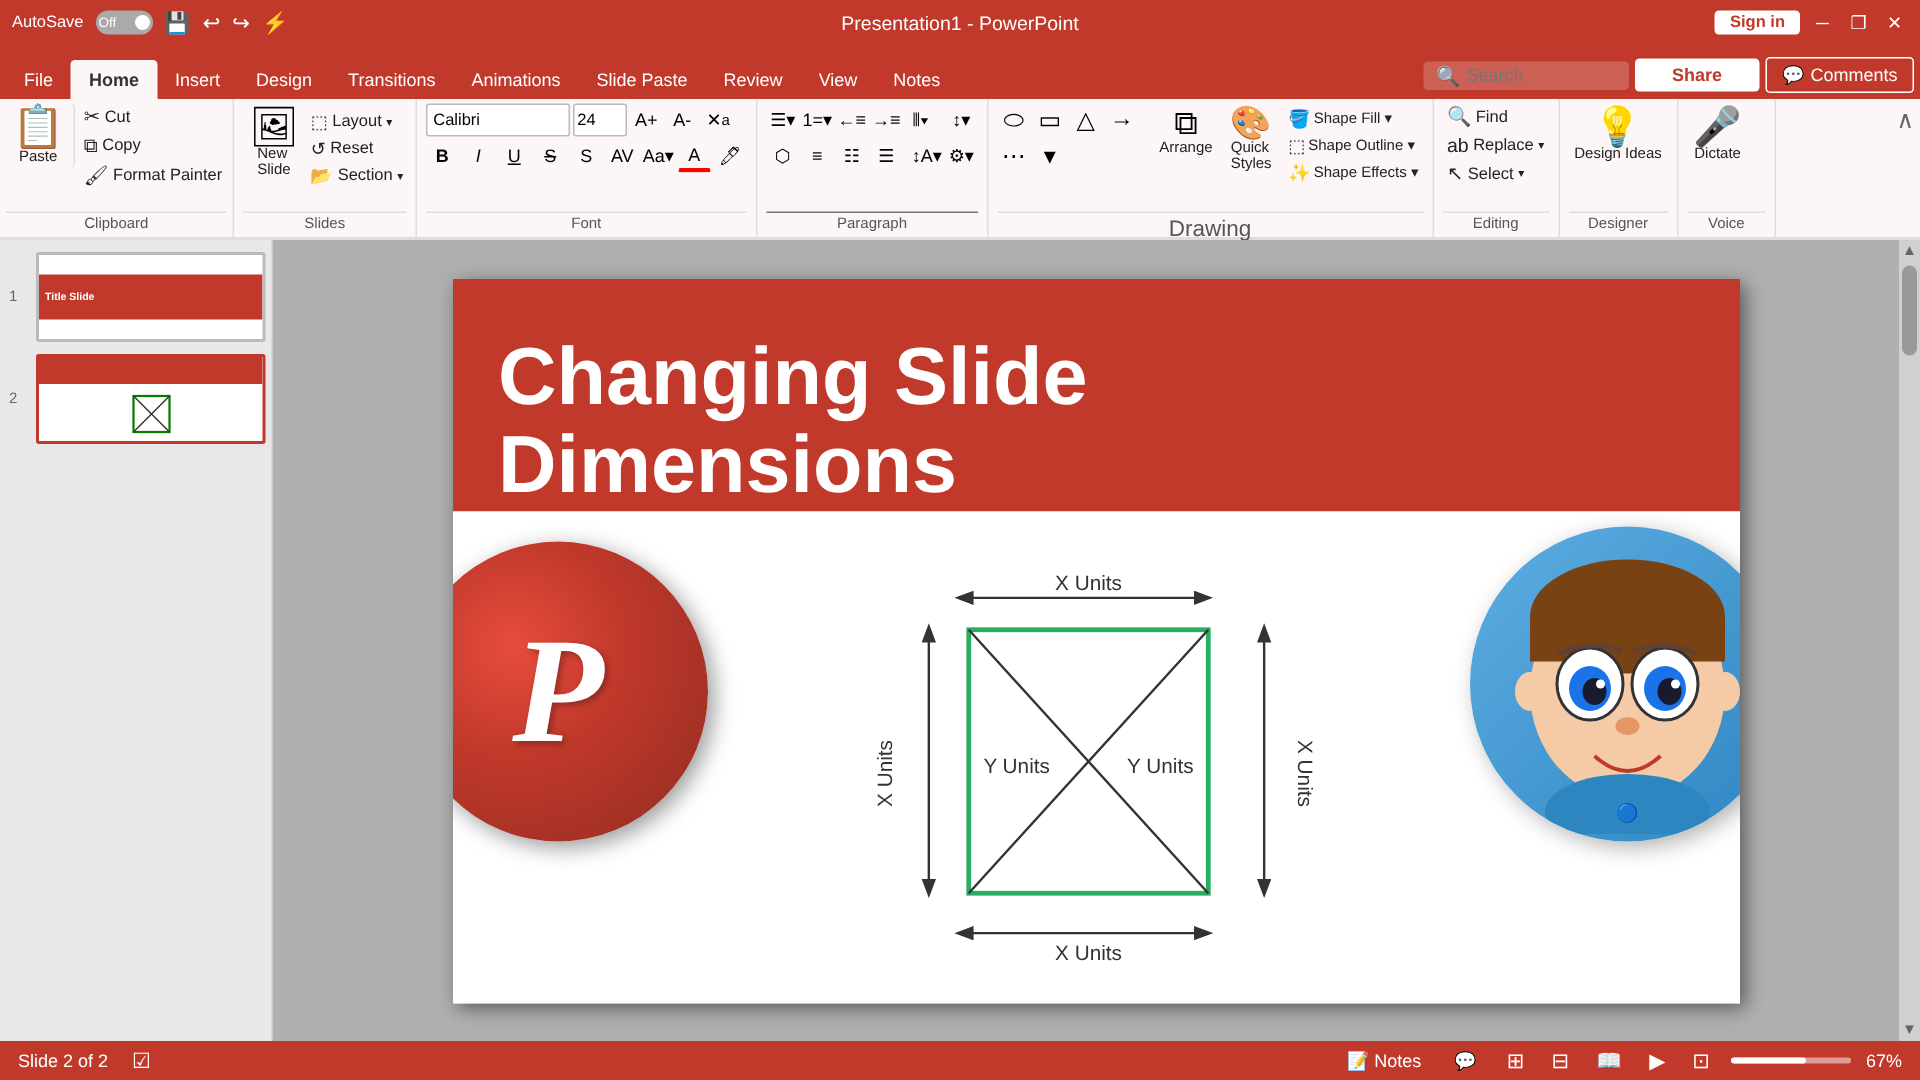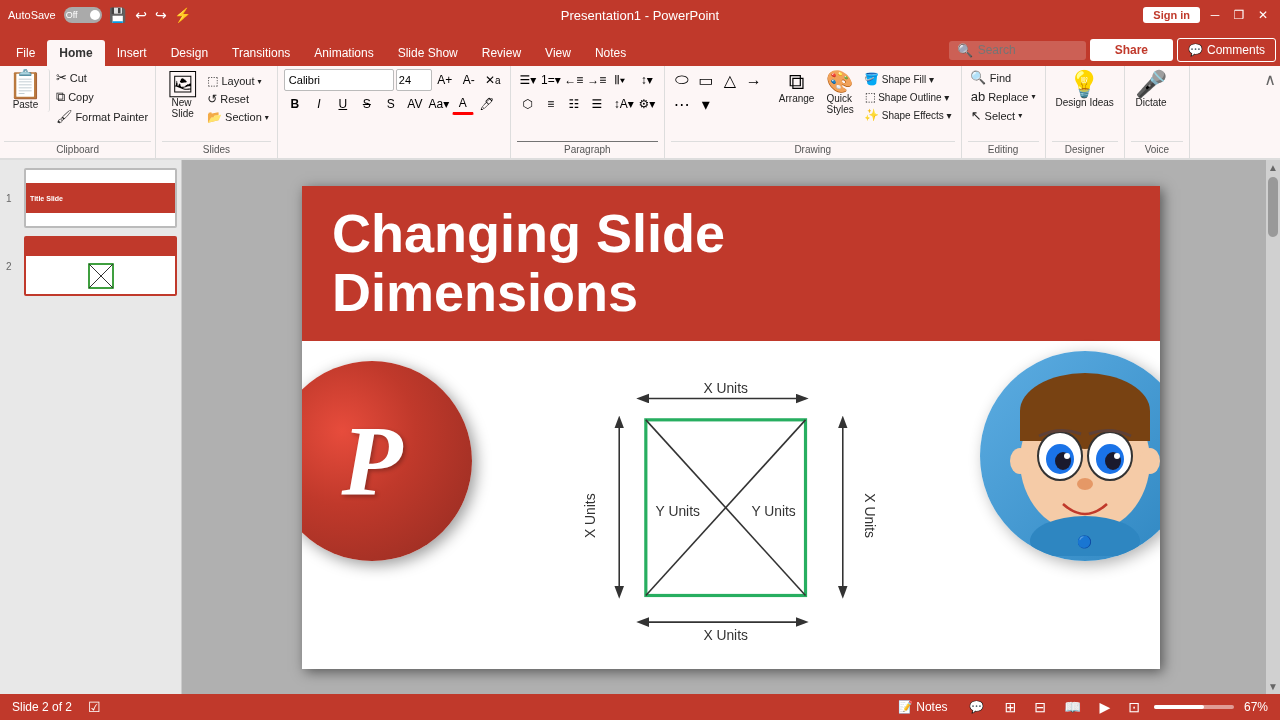--- a/index.html
+++ b/index.html
@@ -58,21 +58,21 @@
   </div>
 </div>
 
 <div style="height:36px; background:#c0392b; display:flex; align-items:flex-end; padding:0 4px;">
   <div class="ribbon-tab" style="color:white; font-size:12px; padding:6px 12px; cursor:pointer;">File</div>
   <div style="background:#fdf6f6; color:#333; font-size:12px; padding:6px 12px; cursor:pointer; border-radius:3px 3px 0 0; font-weight:600;">Home</div>
   <div class="ribbon-tab" style="color:white; font-size:12px; padding:6px 12px; cursor:pointer;">Insert</div>
   <div class="ribbon-tab" style="color:white; font-size:12px; padding:6px 12px; cursor:pointer;">Design</div>
   <div class="ribbon-tab" style="color:white; font-size:12px; padding:6px 12px; cursor:pointer;">Transitions</div>
   <div class="ribbon-tab" style="color:white; font-size:12px; padding:6px 12px; cursor:pointer;">Animations</div>
-  <div class="ribbon-tab" style="color:white; font-size:12px; padding:6px 12px; cursor:pointer;">Slide Show</div>
+  <div class="ribbon-tab" style="color:white; font-size:12px; padding:6px 12px; cursor:pointer;">Slide Paste</div>
   <div class="ribbon-tab" style="color:white; font-size:12px; padding:6px 12px; cursor:pointer;">Review</div>
   <div class="ribbon-tab" style="color:white; font-size:12px; padding:6px 12px; cursor:pointer;">View</div>
   <div class="ribbon-tab" style="color:white; font-size:12px; padding:6px 12px; cursor:pointer;">Notes</div>
   <div style="margin-left:auto; display:flex; align-items:center; gap:4px; padding-bottom:4px;">
     <div style="display:flex; align-items:center; background:rgba(255,255,255,0.2); border-radius:3px; padding:2px 8px; gap:4px;">
       <span style="color:white; font-size:13px;">🔍</span>
       <input type="text" placeholder="Search" style="background: transparent; border: none; color: white; font-size: 12px; width: 100px; outline: none;">
     </div>
     <button style="background:white; color:#c0392b; border:none; border-radius:3px; padding:4px 25px; font-size:12px; font-weight:600; cursor:pointer;">Share</button>
     <div style="border:1px solid white; color:white; border-radius:3px; padding:4px 10px; font-size:12px; cursor:pointer; display:flex; align-items:center; gap:4px;">
@@ -130,21 +130,21 @@
           <span style="font-size:8px;">▾</span>
         </div>
       </div>
     </div>
     <div class="rg-label" style="font-size:10px;color:#555;text-align:center;padding:2px 0 3px 0;border-top:1px solid #ddd;margin-top:2px;">Slides</div>
   </div>
 
   <div class="rg" style="display:flex;flex-direction:column;border-right:1px solid #ddd;padding:0 6px;min-width:180px;">
     <div class="rg-top" style="flex:1;display:flex;flex-direction:column;gap:2px;padding-top:3px;">
       <div class="fg-row" style="display:flex;align-items:center;gap:2px;">
-        <input type="text" value="Calibri" style="border: 1px solid rgb(187, 187, 187); border-radius: 2px; padding: 1px 4px; font-size: 11px; width: 110px; height: 22px;">
+        <input type="text" value="Calibri" style="border: 1px solid rgb(187, 187, 187); border-radius: 2px; padding: 1px 4px; font-size: 11px; width: 96px; height: 22px;">
         <input type="text" value="24" style="border: 1px solid rgb(187, 187, 187); border-radius: 2px; padding: 1px 2px; font-size: 11px; width: 36px; height: 22px;">
         <div class="fmtbtn" style="width:22px;height:22px;display:flex;align-items:center;justify-content:center;font-size:12px;cursor:pointer;border-radius:2px;">A+</div>
         <div class="fmtbtn" style="width:22px;height:22px;display:flex;align-items:center;justify-content:center;font-size:12px;cursor:pointer;border-radius:2px;">A-</div>
         <div class="fmtbtn" style="width:22px;height:22px;display:flex;align-items:center;justify-content:center;font-size:12px;cursor:pointer;border-radius:2px;">✕<sub>a</sub></div>
       </div>
       <div class="fg-row" style="display:flex;align-items:center;gap:2px;">
         <div class="fmtbtn" style="font-weight:bold;">
             <b>B</b>
           </div>
         <div class="fmtbtn">
@@ -156,20 +156,21 @@
         <div class="fmtbtn">
             <s>S</s>
           </div>
         <div class="fmtbtn">S</div>
         <div class="fmtbtn">AV</div>
         <div class="fmtbtn">Aa▾</div>
         <div class="fmtbtn" style="border-bottom:3px solid red;">A</div>
         <div class="fmtbtn">🖊</div>
       </div>
     </div>
+    <div class="rg-label" style="font-size:10px;color:#555;text-align:center;padding:2px 0 3px 0;border-top:1px solid #ddd;margin-top:2px;">Font</div>
   </div>
 
   <div class="rg" style="display:flex;flex-direction:column;border-right:1px solid #ddd;padding:0 6px;min-width:130px;">
     <div class="rg-top" style="flex:1;display:flex;flex-direction:column;gap:2px;padding-top:3px;">
       <div class="fg-row" style="display:flex;align-items:center;gap:1px;">
         <div class="fmtbtn">☰▾</div>
         <div class="fmtbtn">1=▾</div>
         <div class="fmtbtn">←≡</div>
         <div class="fmtbtn">→≡</div>
         <div class="fmtbtn">⫴▾</div>
@@ -213,21 +214,21 @@
         <div class="sm-btn" style="display:flex;align-items:center;gap:2px;font-size:11px;cursor:pointer;">
           <span style="font-size:12px;">⬚</span>
           <span style="font-size:10px;">Shape Outline ▾</span>
         </div>
         <div class="sm-btn" style="display:flex;align-items:center;gap:2px;font-size:11px;cursor:pointer;">
           <span style="font-size:12px;">✨</span>
           <span style="font-size:10px;">Shape Effects ▾</span>
         </div>
       </div>
     </div>
-    <div class="rg-label" style="font-size:10px;color:#555;text-align:center;padding:2px 0 3px 0;border-top:1px solid #ddd;margin-top:18px;">Drawing</div>
+    <div class="rg-label" style="font-size:15px;color:#555;text-align:center;padding:2px 0 3px 0;border-top:1px solid #ddd;margin-top:18px;">Drawing</div>
   </div>
 
   <div class="rg" style="display:flex;flex-direction:column;border-right:1px solid #ddd;padding:0 6px;min-width:75px;">
     <div class="rg-top" style="flex:1;display:flex;flex-direction:column;gap:2px;padding-top:3px;">
       <div class="sm-btn" style="display:flex;align-items:center;gap:3px;font-size:11px;cursor:pointer;">
         <span style="font-size:13px;">🔍</span>
         <span>Find</span>
       </div>
       <div class="sm-btn" style="display:flex;align-items:center;gap:3px;font-size:11px;cursor:pointer;">
         <span style="font-size:13px;">ab</span>
@@ -294,21 +295,21 @@
           </div>
         </div>
       </div>
     </div>
   </div>
 
   <div style="flex:1;display:flex;align-items:center;justify-content:center;overflow:hidden;background:#b0b0b0;position:relative;">
 
     <div style="width:858px;height:483px;background:white;position:relative;box-shadow:3px 3px 12px rgba(0,0,0,0.5);overflow:hidden;">
 
-      <div style="position:absolute;top:0;left:0;right:0;height:155px;background:#c0392b;display:flex;align-items:center;padding:0 220px 0 30px;">
+      <div style="position:absolute;top:0;left:0;right:0;height:155px;background:#c0392b;display:flex;align-items:flex-end;padding:0 220px 0 30px;">
         <span style="font-size:54px;font-weight:900;color:white;line-height:1.1;">Changing Slide Dimensions</span>
       </div>
 
       <div style="position:absolute;top:155px;left:0;right:0;bottom:0;background:white;display:flex;align-items:center;justify-content:center;">
 
         <div style="position:absolute;left:-30px;top:20px;width:200px;height:200px;background:radial-gradient(circle at 35% 35%, #e74c3c 0%, #c0392b 40%, #922b21 100%);border-radius:50%;display:flex;align-items:center;justify-content:center;z-index:5;box-shadow:4px 4px 15px rgba(0,0,0,0.4);">
           <span style="font-size:100px;font-weight:900;color:white;font-style:italic;font-family:serif;text-shadow:2px 2px 4px rgba(0,0,0,0.3);">P</span>
         </div>
 
         <svg viewBox="0 0 400 310" width="500" height="330" style="position:relative;z-index:2;">

